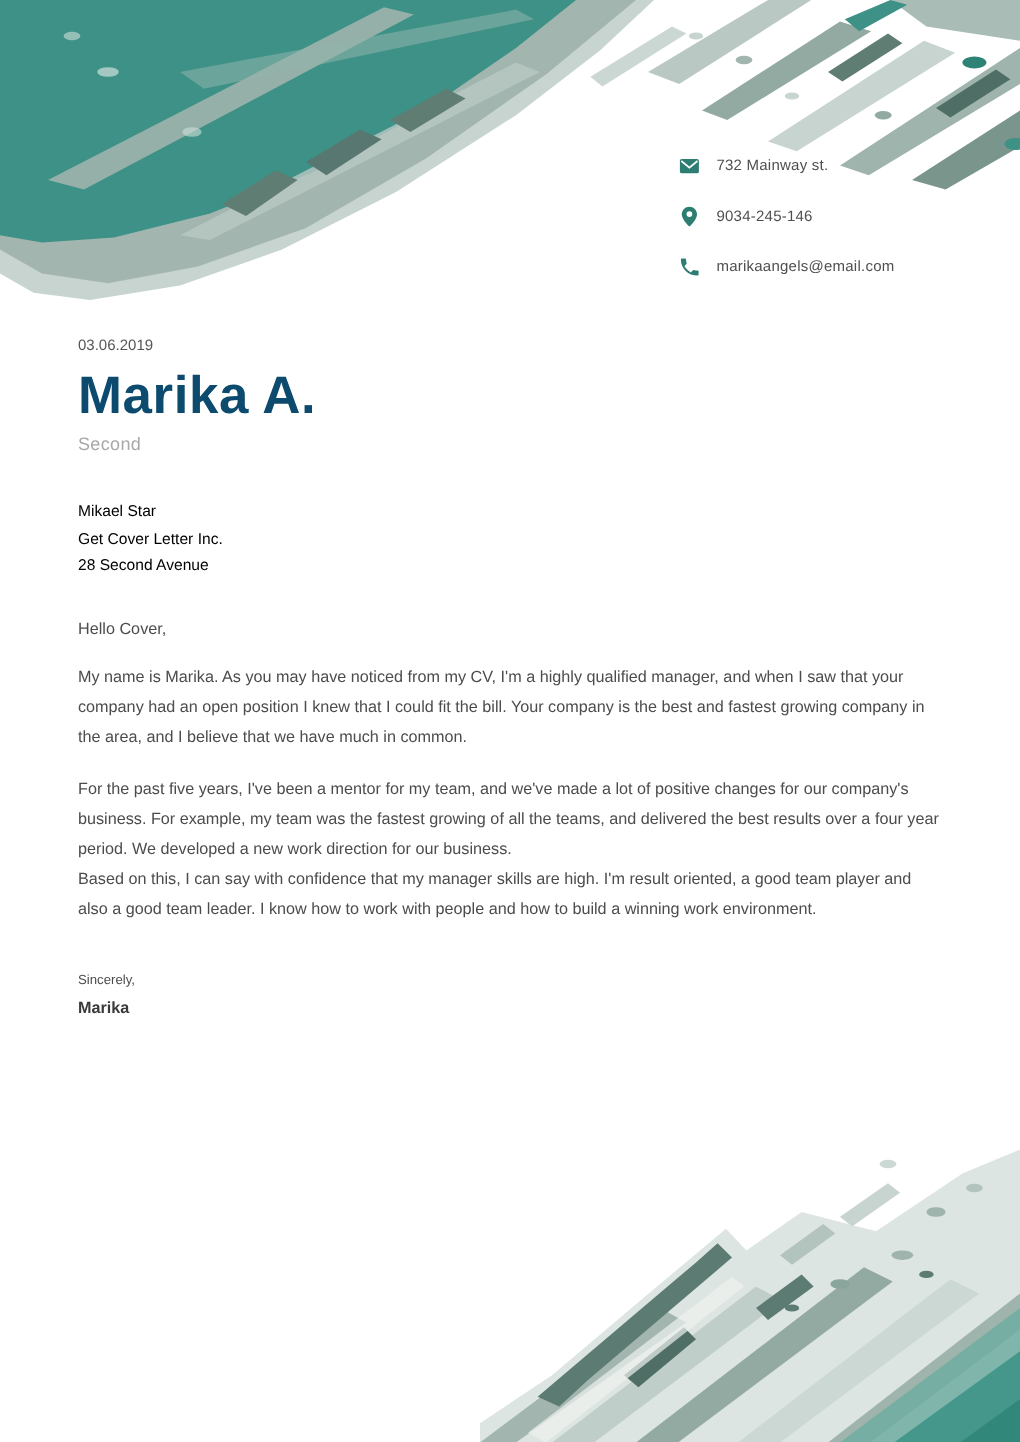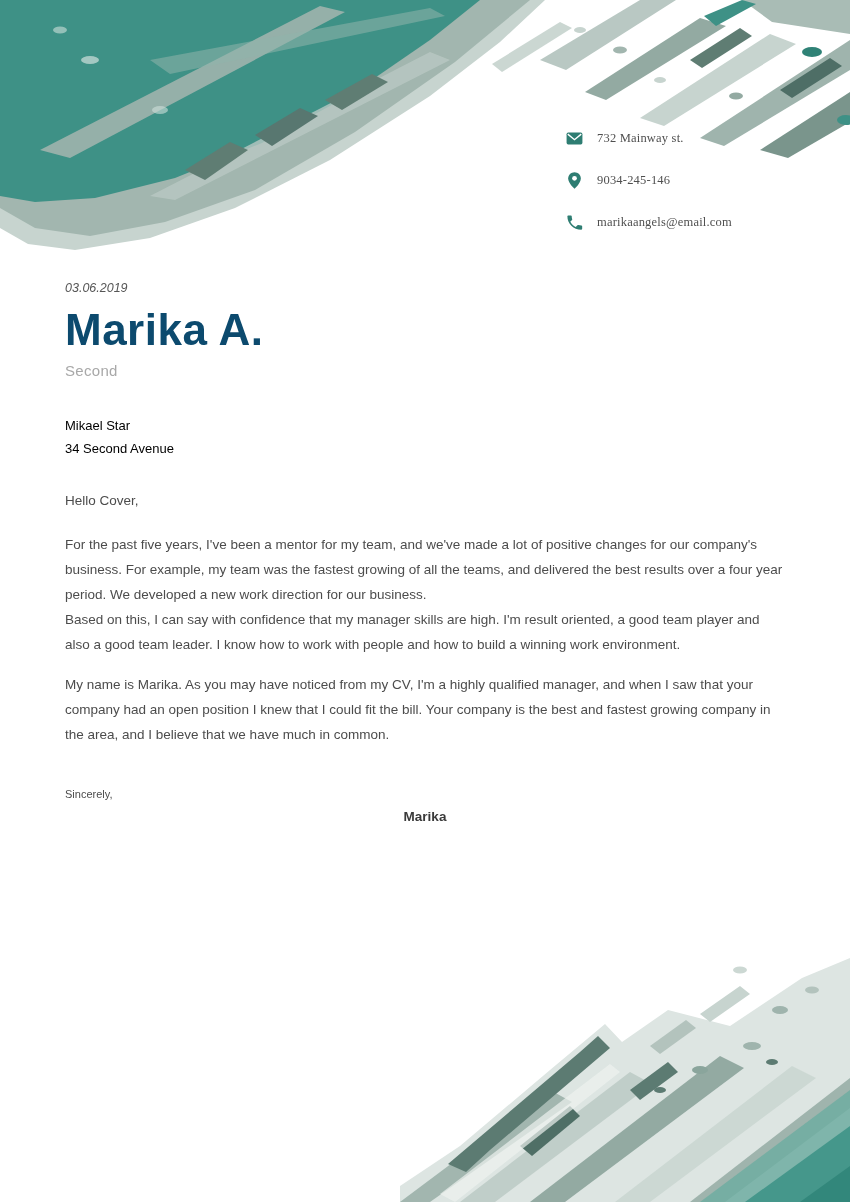--- a/index.html
+++ b/index.html
@@ -5,36 +5,36 @@
   html,body{margin:0;padding:0;background:#ffffff;}
   .page{
     position:relative;width:850px;height:1202px;background:#ffffff;
     overflow:hidden;font-family:"Liberation Sans",sans-serif;
   }
   .decor{position:absolute;filter:blur(.6px);pointer-events:none;}
   .decor-top{top:0;left:0;}
   .decor-bottom{bottom:0;right:0;}
   .content{position:absolute;inset:0;filter:blur(.5px);}
   
-  .contact{position:absolute;top:128px;left:565px;font-family:Liberation Serif, serif;}
+  .contact{position:absolute;top:128px;left:565px;}
   .contact-row{display:flex;align-items:center;margin-bottom:22px;height:20px;}
   .contact-row .ic{width:19px;height:19px;margin-right:13px;flex:0 0 auto;}
   .contact-row .txt{font-size:12.5px;color:#4f4f4f;letter-spacing:.2px;white-space:nowrap;}
   
   .letter{position:absolute;left:65px;top:280px;width:720px;color:#4c4c4c;}
-  .date{font-size:12.5px;font-style:italic;color:#555;line-height:16px;}
+  .date{font-size:12.5px;color:#555;line-height:16px;}
   .name{margin-top:13px;font-size:44px;line-height:42px;font-weight:bold;
         color:#0c4a6e;letter-spacing:.5px;}
   .job-title{margin-top:10px;font-size:15px;line-height:20px;color:#a8a8a8;letter-spacing:.3px;}
   .recipient{margin-top:34px;font-size:13px;line-height:22.5px;color:#000000;}
   .greeting{margin-top:28px;font-size:13.5px;line-height:25px;}
   .para{margin-top:19px;font-size:13.5px;line-height:25px;white-space:pre-line;}
   .para.first{margin-top:15px;}
   .closing{margin-top:36px;font-size:11px;line-height:22px;}
-  .signature{font-size:13.5px;line-height:23px;font-weight:bold;color:#3a3a3a;text-align:center;}
+  .signature{font-size:13.5px;line-height:23px;font-weight:bold;color:#3a3a3a;}
 </style>
 </head>
 <body>
 
 <div class="page">
 
   <svg class="decor decor-top" width="850" height="260" viewBox="0 0 850 260" aria-hidden="true">
     <path d="M0 0 L545 0 L500 42 L430 96 L330 160 L235 208 L150 238 L75 250 L28 244 L0 228 Z" fill="#c7d4cf"></path>
     <path d="M0 0 L530 0 L455 62 L355 132 L255 190 L165 222 L90 236 L35 228 L0 208 Z" fill="#a2b6af"></path>
     <path d="M0 0 L480 0 L430 40 L350 95 L262 143 L175 178 L95 198 L35 202 L0 196 Z" fill="#3e9186"></path>
@@ -115,27 +115,28 @@
       </div>
     </div>
 
     <div class="letter">
       <div class="date">03.06.2019</div>
       <div class="name">Marika A.</div>
       <div class="job-title">Second</div>
 
       <div class="recipient">
         <div>Mikael Star</div>
-        <div>34 Second Avenue</div>
+        <div>Get Cover Letter Inc.</div>
+        <div>28 Second Avenue</div>
       </div>
 
       <div class="greeting">Hello Cover,</div>
 
+      <div class="para first">My name is Marika. As you may have noticed from my CV, I'm a highly qualified manager, and when I saw that your company had an open position I knew that I could fit the bill. Your company is the best and fastest growing company in the area, and I believe that we have much in common.</div>
       <div class="para">For the past five years, I've been a mentor for my team, and we've made a lot of positive changes for our company's business. For example, my team was the fastest growing of all the teams, and delivered the best results over a four year period. We developed a new work direction for our business.
 Based on this, I can say with confidence that my manager skills are high. I'm result oriented, a good team player and also a good team leader. I know how to work with people and how to build a winning work environment.</div>
-      <div class="para first">My name is Marika. As you may have noticed from my CV, I'm a highly qualified manager, and when I saw that your company had an open position I knew that I could fit the bill. Your company is the best and fastest growing company in the area, and I believe that we have much in common.</div>
 
       <div class="closing">Sincerely,</div>
       <div class="signature">Marika</div>
     </div>
 
   </div>
 </div>
 
 </body></html>

